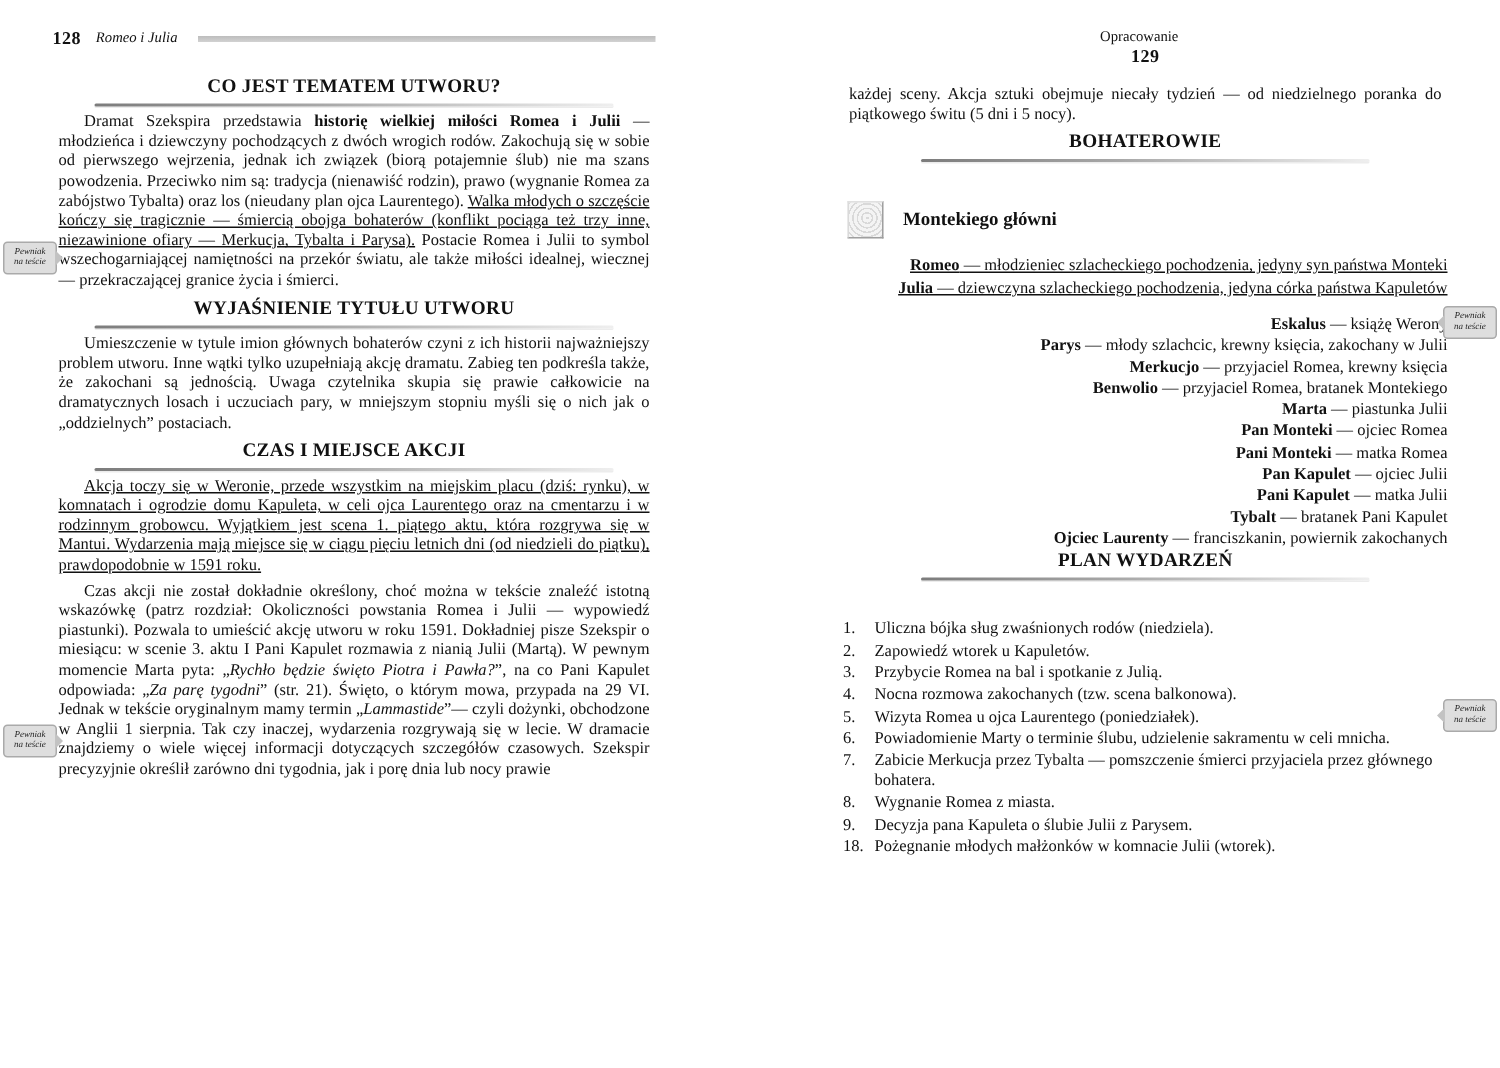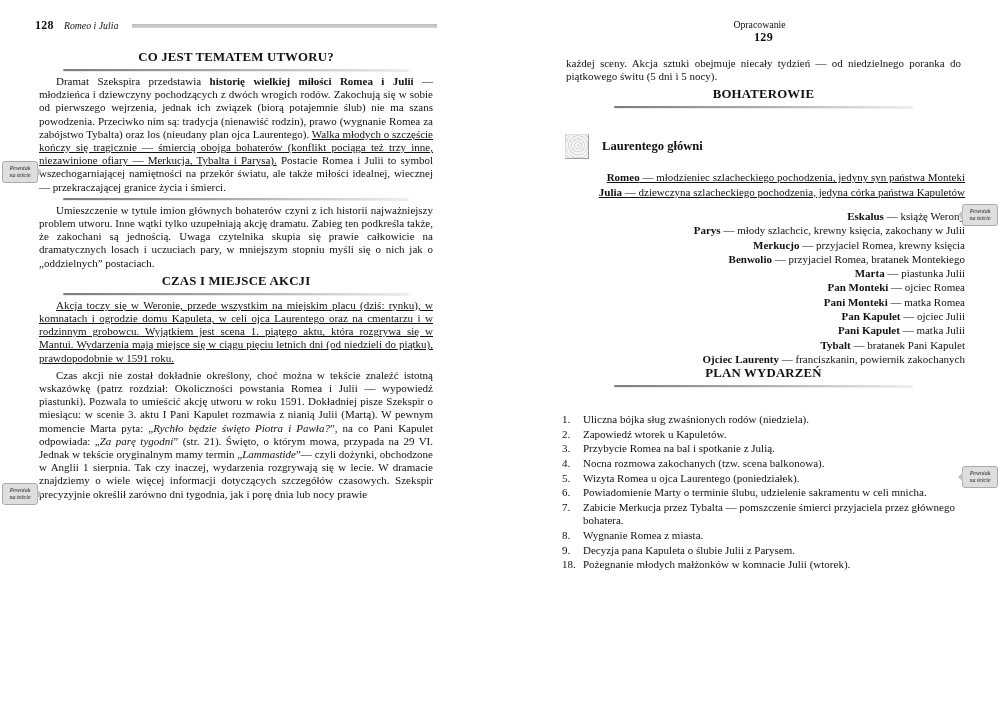--- a/index.html
+++ b/index.html
@@ -97,20 +97,21 @@
     </div>
 
     <div class="body-col body-col-left">
       <section>
         <h2 class="sect mt-h1">CO JEST TEMATEM UTWORU?</h2>
         <div class="rule rule-l"></div>
         <p class="bodytext indent mt-p1"><span>Dramat Szekspira przedstawia </span><span class="b">historię wielkiej miłości Romea i Julii</span><span> — młodzieńca i dziewczyny pochodzących z dwóch wrogich rodów. Zakochują się w sobie od pierwszego wejrzenia, jednak ich związek (biorą potajemnie ślub) nie ma szans powodzenia. Przeciwko nim są: tradycja (nienawiść rodzin), prawo (wygnanie Romea za zabójstwo Tybalta) oraz los (nieudany plan ojca Laurentego). </span><span class="u">Walka młodych o szczęście kończy się tragicznie — śmiercią obojga bohaterów (konflikt pociąga też trzy inne, niezawinione ofiary — Merkucja, Tybalta i Parysa).</span><span> Postacie Romea i Julii to symbol wszechogarniającej namiętności na przekór światu, ale także miłości idealnej, wiecznej — przekraczającej granice życia i śmierci.</span></p>
       </section>
 
       <section>
+        <h2 class="sect mt-h2">WYJAŚNIENIE TYTUŁU UTWORU</h2>
         <div class="rule rule-l"></div>
         <p class="bodytext indent mt-p2"><span>Umieszczenie w tytule imion głównych bohaterów czyni z ich historii najważniejszy problem utworu. Inne wątki tylko uzupełniają akcję dramatu. Zabieg ten podkreśla także, że zakochani są jednością. Uwaga czytelnika skupia się prawie całkowicie na dramatycznych losach i uczuciach pary, w mniejszym stopniu myśli się o nich jak o „oddzielnych” postaciach.</span></p>
       </section>
 
       <section>
         <h2 class="sect mt-h3">CZAS I MIEJSCE AKCJI</h2>
         <div class="rule rule-l"></div>
         <p class="bodytext indent mt-p3"><span class="u">Akcja toczy się w Weronie, przede wszystkim na miejskim placu (dziś: rynku), w komnatach i ogrodzie domu Kapuleta, w celi ojca Laurentego oraz na cmentarzu i w rodzinnym grobowcu. Wyjątkiem jest scena 1. piątego aktu, która rozgrywa się w Mantui. Wydarzenia mają miejsce się w ciągu pięciu letnich dni (od niedzieli do piątku), prawdopodobnie w 1591 roku.</span></p>
         <p class="bodytext indent mt-p4"><span>Czas akcji nie został dokładnie określony, choć można w tekście znaleźć istotną wskazówkę (patrz rozdział: Okoliczności powstania Romea i Julii — wypowiedź piastunki). Pozwala to umieścić akcję utworu w roku 1591. Dokładniej pisze Szekspir o miesiącu: w scenie 3. aktu I Pani Kapulet rozmawia z nianią Julii (Martą). W pewnym momencie Marta pyta: „</span><span class="i">Rychło będzie święto Piotra i Pawła?</span><span>”, na co Pani Kapulet odpowiada: „</span><span class="i">Za parę tygodni</span><span>” (str. 21). Święto, o którym mowa, przypada na 29 VI. Jednak w tekście oryginalnym mamy termin „</span><span class="i">Lammastide</span><span>”— czyli dożynki, obchodzone w Anglii 1 sierpnia. Tak czy inaczej, wydarzenia rozgrywają się w lecie. W dramacie znajdziemy o wiele więcej informacji dotyczących szczegółów czasowych. Szekspir precyzyjnie określił zarówno dni tygodnia, jak i porę dnia lub nocy prawie</span></p>
       </section>
@@ -126,21 +127,21 @@
 
     <div class="body-col body-col-right">
       <p class="bodytext mt-intro"><span>każdej sceny. Akcja sztuki obejmuje niecały tydzień — od niedzielnego poranka do piątkowego świtu (5 dni i 5 nocy).</span></p>
 
       <section>
         <h2 class="sect mt-boh">BOHATEROWIE</h2>
         <div class="rule rule-r"></div>
 
         <div class="sub-row mt-sub1">
           <span class="stamp"></span>
-          <span class="subheading">Laurentego główni</span>
+          <span class="subheading">Montekiego główni</span>
         </div>
         <div class="mt-main-entries u-all">
             <div class="char-line"><b>Romeo</b> — młodzieniec szlacheckiego pochodzenia, jedyny syn państwa Monteki</div>
             <div class="char-line"><b>Julia</b> — dziewczyna szlacheckiego pochodzenia, jedyna córka państwa Kapuletów</div>
           </div>
 
         <div class="mt-char-list">
             <div class="char-line"><b>Eskalus</b> — książę Werony</div>
             <div class="char-line"><b>Parys</b> — młody szlachcic, krewny księcia, zakochany w Julii</div>
             <div class="char-line"><b>Merkucjo</b> — przyjaciel Romea, krewny księcia</div>

